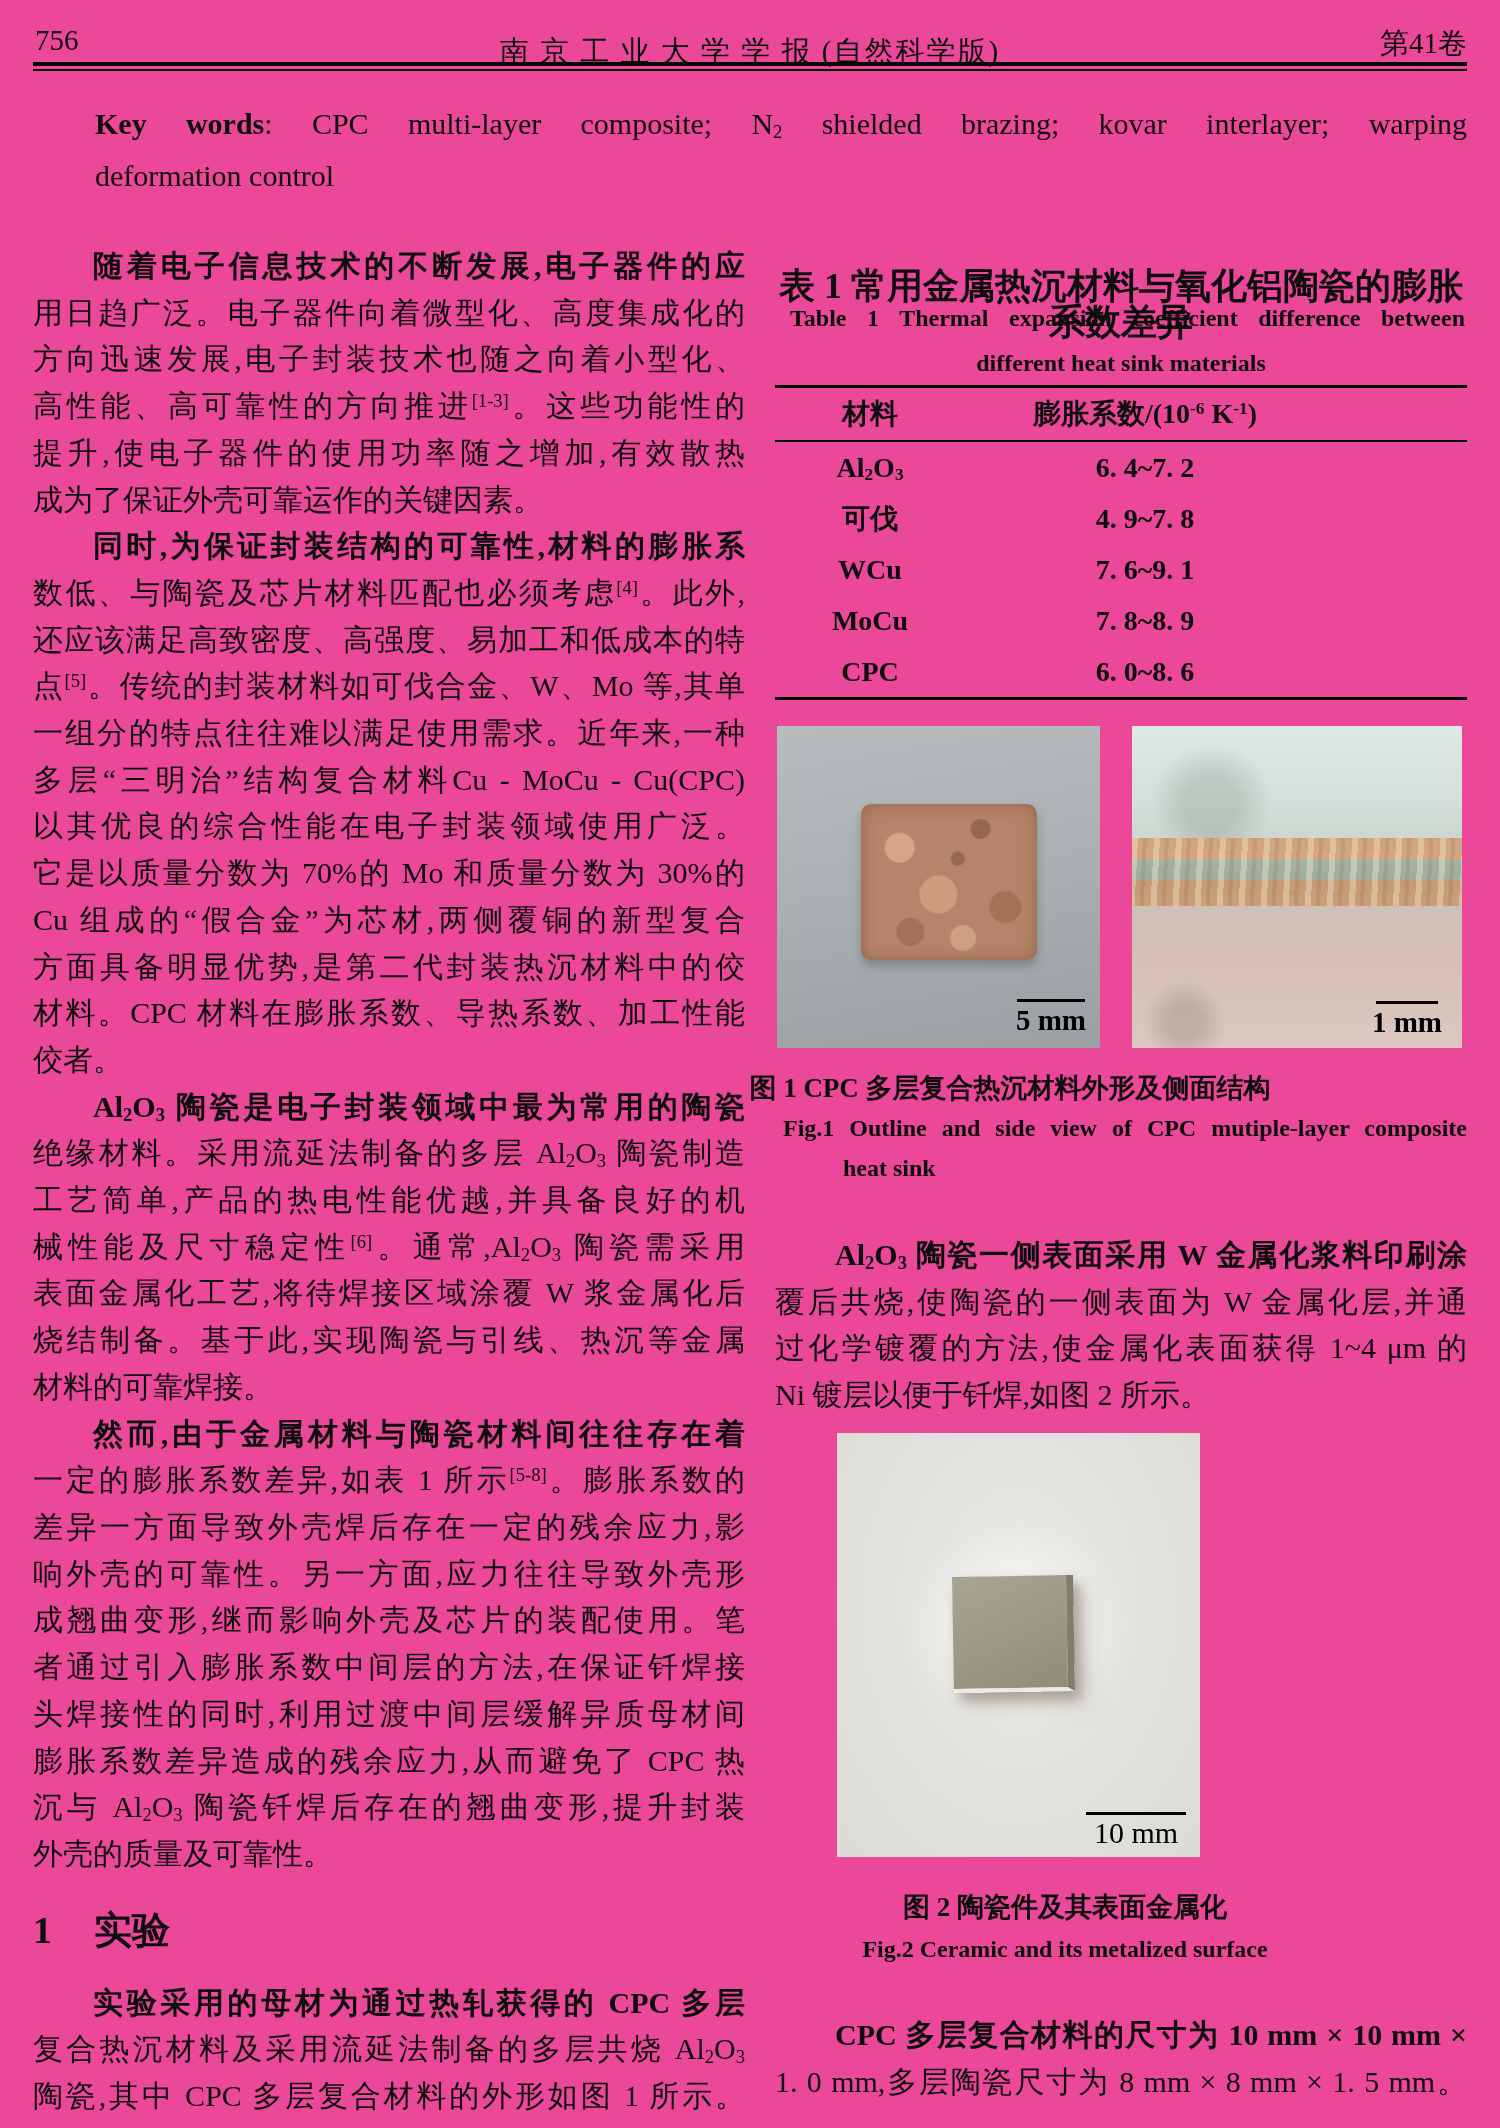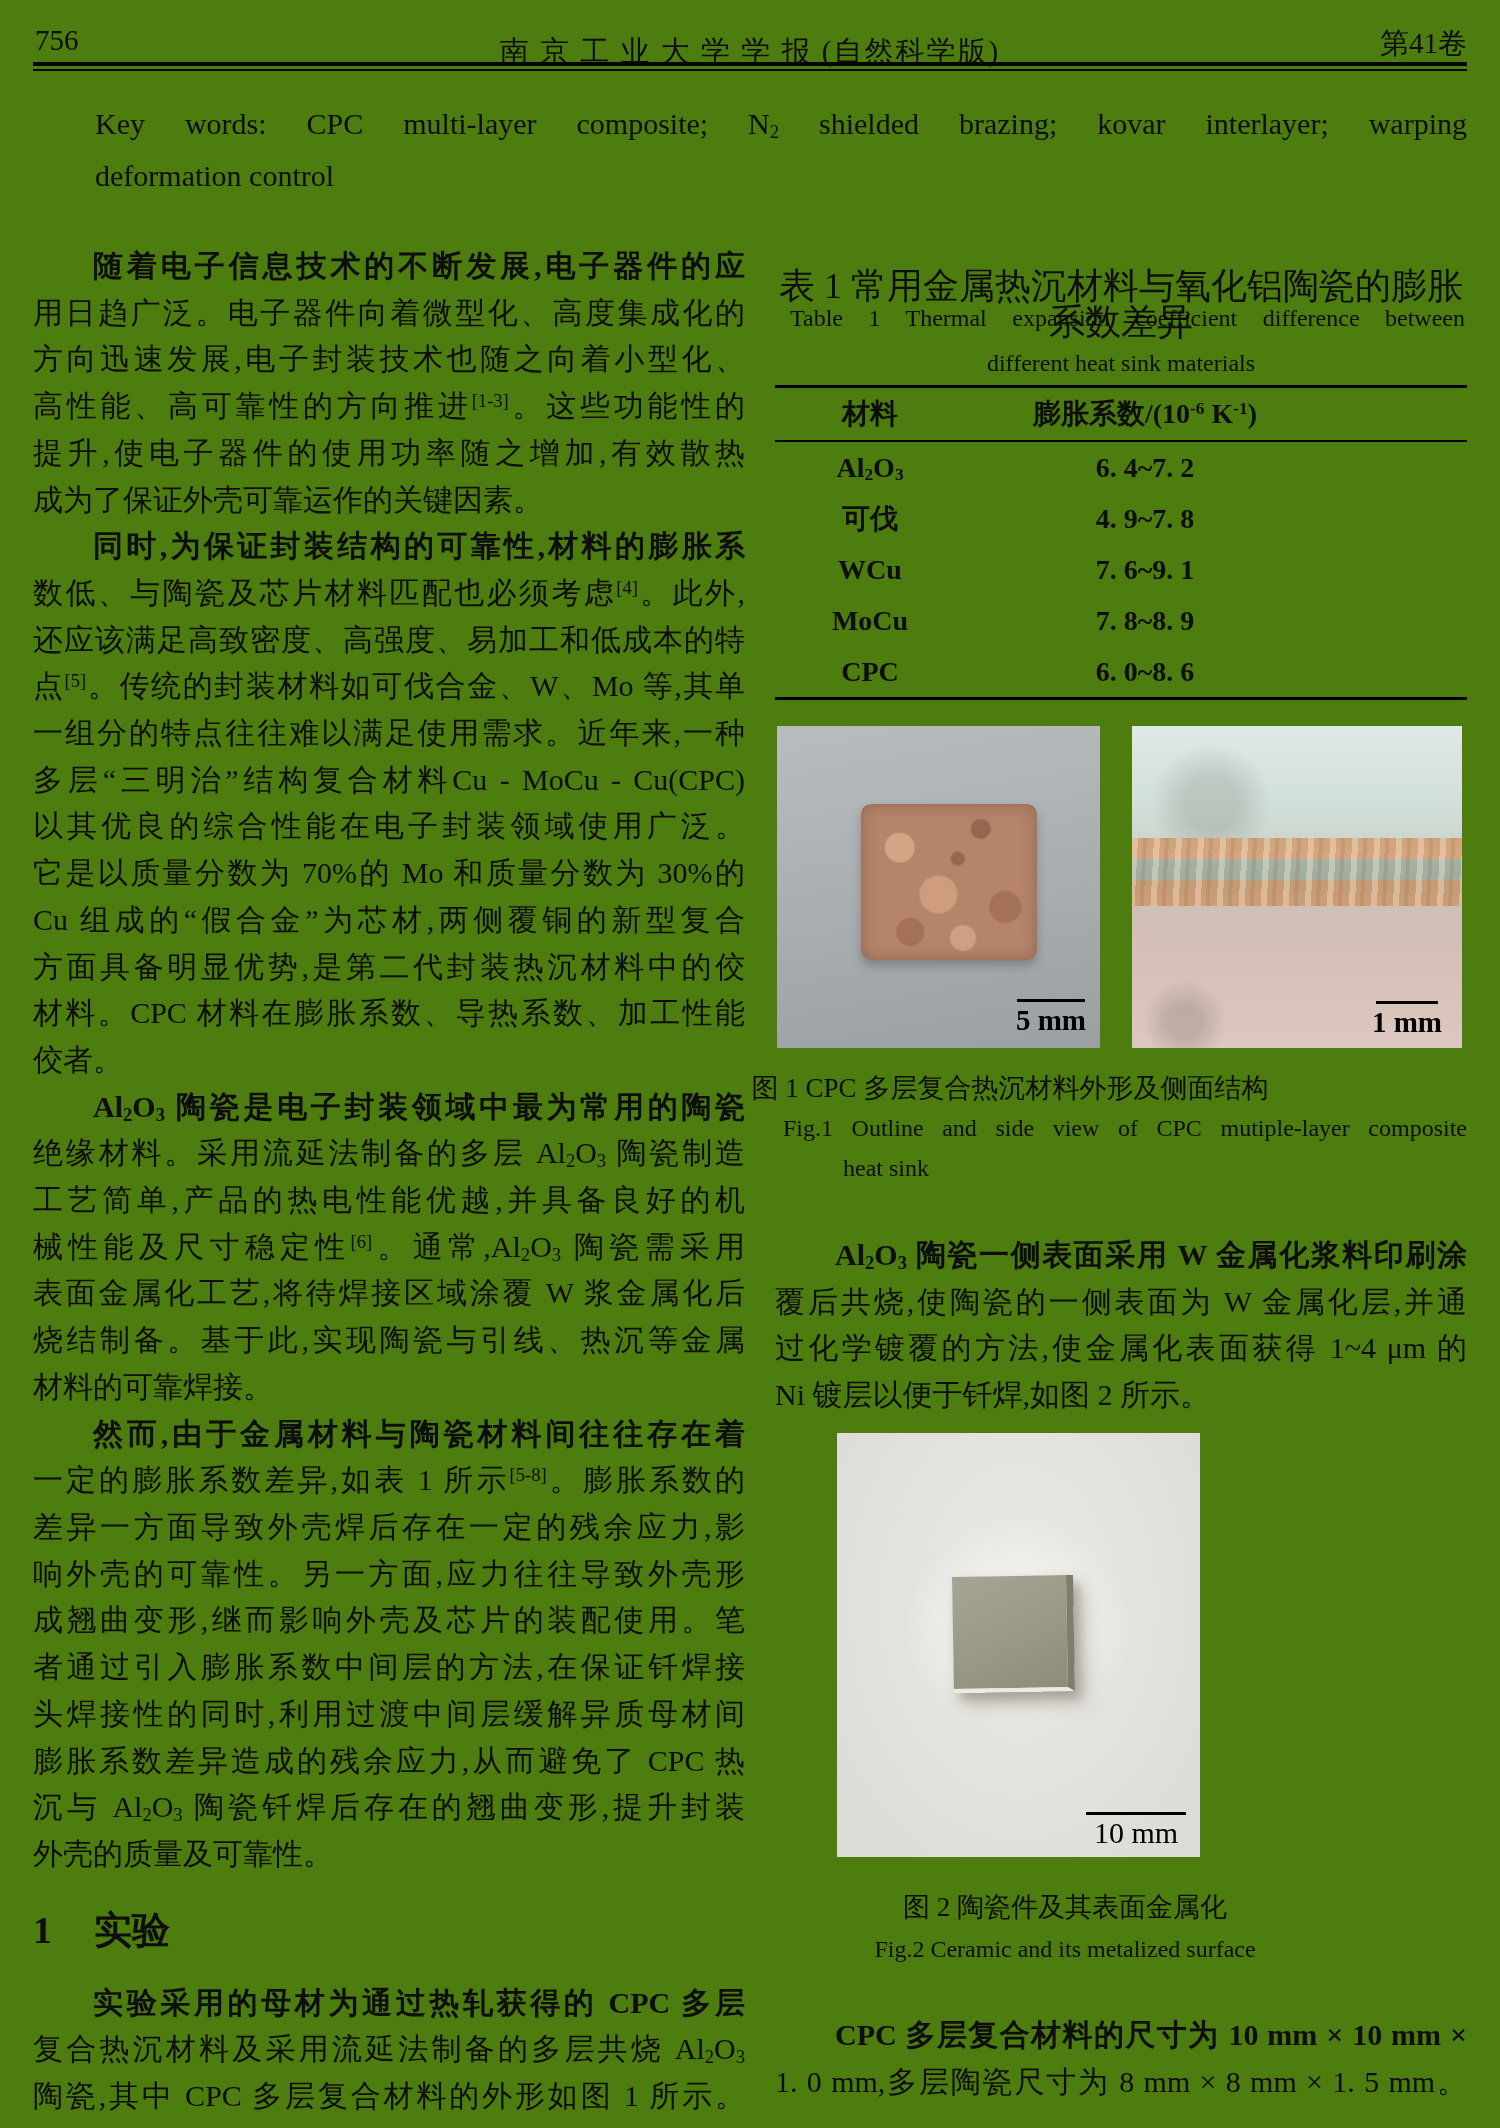--- a/index.html
+++ b/index.html
@@ -1,18 +1,18 @@
 <!DOCTYPE html>
 <html style="--photo1-bg-top: #b7bcbe; --photo1-bg-bottom: #9aa0a2; --copper: #b5846a; --photo2-top: #dfe9e5; --photo2-pink: #dcc8c0; --strip-copper: #cfa47d; --core-gray: #a3b2a4; --photo3-bg: #e3e1dd; --ceramic-olive: #9b9a88;"><head>
 <meta charset="utf-8">
 <style>
   html,body{margin:0;padding:0;}
-  .page{position:relative;width:1500px;height:2128px;background:#4d7c0f;overflow:hidden;
+  .page{position:relative;width:1500px;height:2128px;background:#ec4899;overflow:hidden;
         font-family:"Liberation Serif","DejaVu Serif",serif;color:#0e0e0e;}
-  .b{font-weight:normal;}
+  .b{font-weight:bold;}
   sup{font-size:.62em;line-height:0;vertical-align:.5em;}
   sub{font-size:.62em;line-height:0;vertical-align:-.2em;}
 
   
   .hdr{position:absolute;top:22px;left:33px;right:33px;height:42px;font-size:29px;}
   .pageno{position:absolute;left:2px;top:2px;}
   .jtitle{position:absolute;left:0;right:0;top:10px;text-align:center;letter-spacing:2px;font-family:Liberation Serif, serif;}
   .vol{position:absolute;right:0;top:2px;}
   .hrule{position:absolute;top:62px;left:33px;right:33px;height:4px;background:#050505;}
   .hrule2{position:absolute;top:7px;left:0;right:0;height:2px;background:#050505;}

